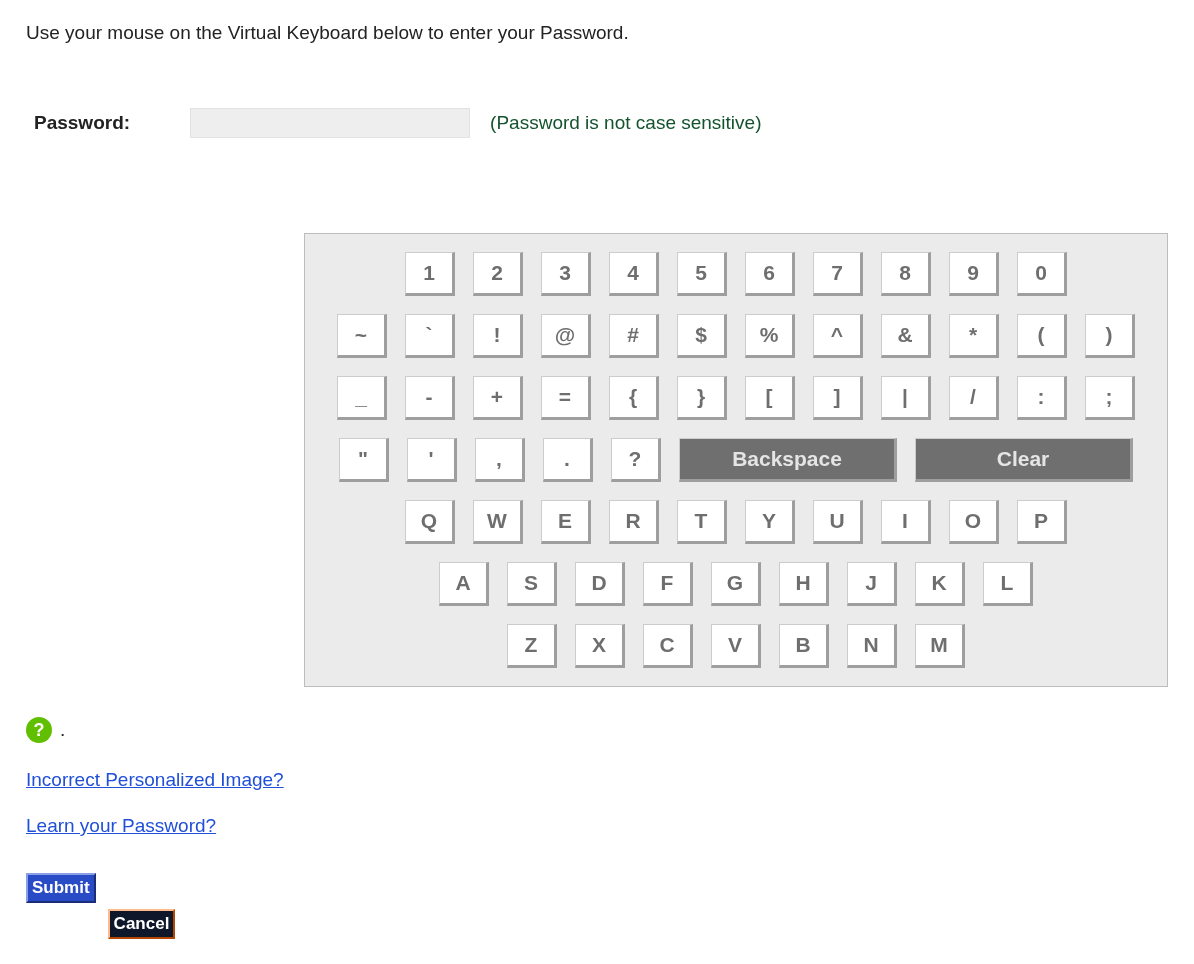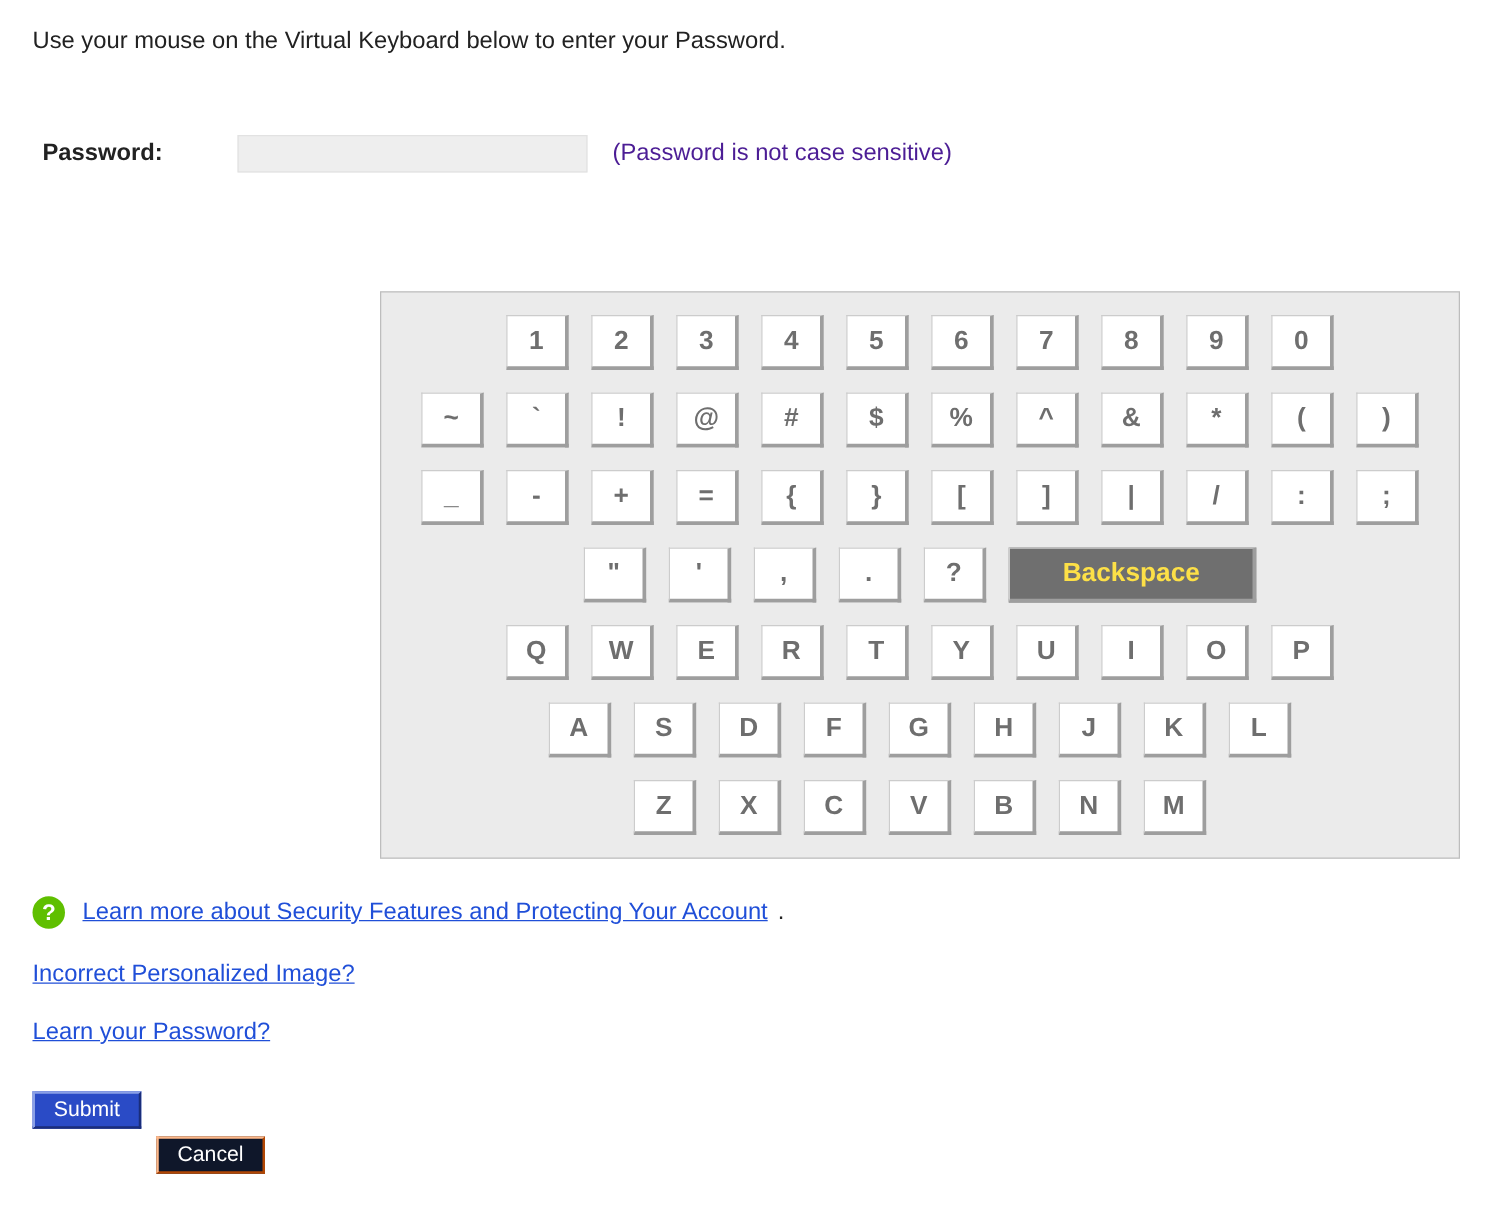--- a/index.html
+++ b/index.html
@@ -31,21 +31,21 @@
     }
     .password-input {
       width: 280px;
       height: 30px;
       background: #eeeeee;
       border: 1px solid #e2e2e2;
       margin-left: 40px;
     }
     .password-note {
       font-size: 19px;
-      color: #4c1d95;
+      color: #14532d;
       text-align: right;
     }
     .keyboard {
       border: 1px solid #bdbdbd;
       background: #ebebeb;
       padding: 18px 24px 18px 24px;
       margin-left: 278px;
       width: 864px;
       display: flex;
       flex-direction: column;
@@ -69,23 +69,23 @@
       font-weight: bold;
       color: #6e6e6e;
       display: flex;
       align-items: center;
       justify-content: center;
       cursor: pointer;
       font-family: Verdana, Geneva, sans-serif;
       user-select: none;
     }
     .key.wide {
-      width: 198px;
+      width: 218px;
       background: #6f6f6f;
-      color: #fde047;
+      color: #e5e5e5;
       font-size: 21px;
     }
     .help-row {
       display: flex;
       align-items: center;
       gap: 14px;
       margin-top: 30px;
     }
     .help-icon {
       width: 26px;
@@ -109,23 +109,23 @@
       margin-top: 26px;
     }
     .link-block a { display: inline-block; margin-bottom: 24px; }
     .button-row {
       margin-top: 12px;
       display: flex;
       gap: 12px;
     }
     .btn {
       height: 30px;
-      padding: 0 15px;
+      padding: 0 4px;
       font-size: 17px;
-      font-weight: normal;
+      font-weight: bold;
       color: #fff;
       border: 2px solid;
       display: flex;
       align-items: center;
       justify-content: center;
       cursor: pointer;
       font-family: Verdana, Geneva, sans-serif;
     }
     .btn-submit {
       background: #2a4bc6;
@@ -189,20 +189,21 @@
     <div class="key">:</div>
     <div class="key">;</div>
   </div>
   <div class="kb-row">
     <div class="key">"</div>
     <div class="key">'</div>
     <div class="key">,</div>
     <div class="key">.</div>
     <div class="key">?</div>
     <div class="key wide">Backspace</div>
+    <div class="key wide">Clear</div>
   </div>
   <div class="kb-row">
     <div class="key">Q</div>
     <div class="key">W</div>
     <div class="key">E</div>
     <div class="key">R</div>
     <div class="key">T</div>
     <div class="key">Y</div>
     <div class="key">U</div>
     <div class="key">I</div>
@@ -226,21 +227,20 @@
     <div class="key">C</div>
     <div class="key">V</div>
     <div class="key">B</div>
     <div class="key">N</div>
     <div class="key">M</div>
   </div>
 </div>
 
 <div class="help-row">
   <div class="help-icon">?</div>
-  <a href="#" class="link">Learn more about Security Features and Protecting Your Account</a>
   <span class="dot">.</span>
 </div>
 
 <div class="link-block">
   <a href="#" class="link">Incorrect Personalized Image?</a><br>
   <a href="#" class="link">Learn your Password?</a>
 </div>
 
 <div class="button-row">
   <button class="btn btn-submit">Submit</button>

